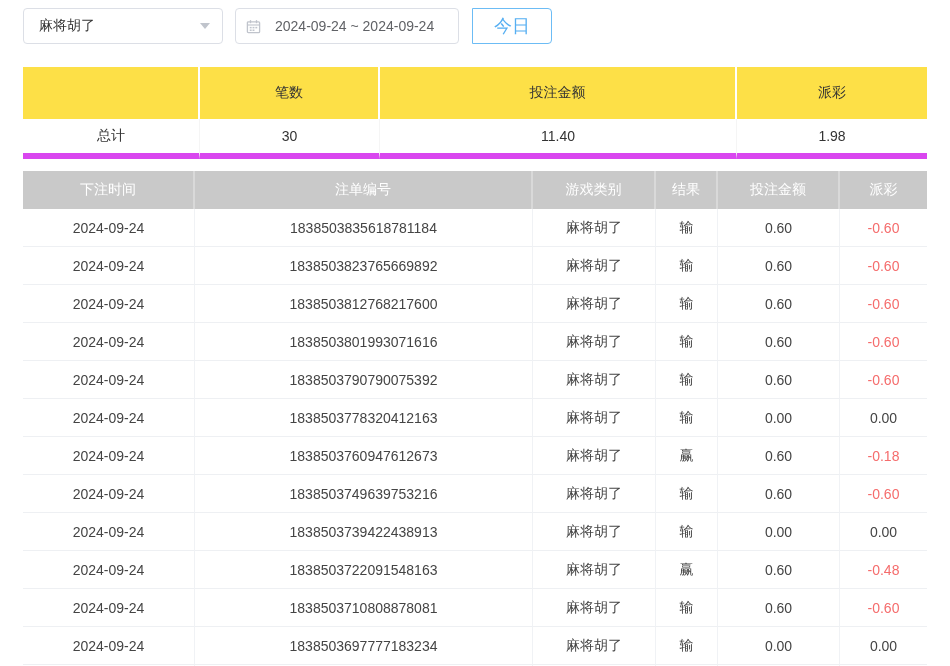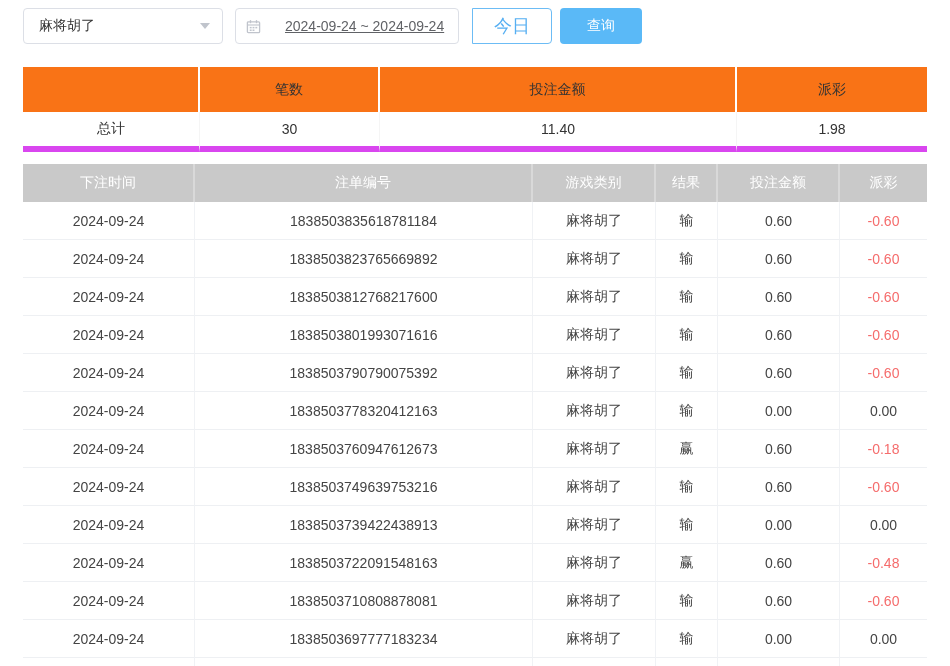--- a/index.html
+++ b/index.html
@@ -28,25 +28,24 @@
     width: 0; height: 0;
     border-left: 5px solid transparent;
     border-right: 5px solid transparent;
     border-top: 6px solid #c0c4cc;
   }
   .date-box {
     margin-left: 12px;
     width: 224px; height: 36px;
     border: 1px solid #dcdfe6; border-radius: 4px;
     display: flex; align-items: center;
-    padding: 0 10px; gap: 24px;
+    padding: 0 10px; gap: 14px;
     font-size: 14px; color: #606266;
     background: #fff; cursor: pointer;
     white-space: nowrap;
-    text-decoration: underline;
   }
   .btn-group { margin-left: 13px; display: flex; }
   .qbtn {
     height: 36px; padding: 0 21px;
     background: #fff;
     border: 1px solid #dcdfe6;
     color: #c0c4cc; font-size: 18px;
     display: flex; align-items: center;
     cursor: pointer; margin-left: -1px;
     font-family: inherit;
@@ -63,21 +62,21 @@
     font-family: inherit;
   }
 
   
   table { border-collapse: separate; border-spacing: 0; table-layout: fixed; }
   .summary-table {
     margin: 23px 0 0 23px;
     width: 904px; font-size: 14px;
   }
   .summary-table th {
-    background: #f97316; height: 45px;
+    background: #fde047; height: 52px;
     font-weight: normal; color: #333;
     text-align: center;
     border-right: 2px solid #fff;
   }
   .summary-table th:last-child { border-right: none; }
   .summary-table td {
     height: 40px; text-align: center; color: #333;
     background: #fff;
     border-bottom: 6px solid #d946ef;
     border-right: 1px solid #f5f5f5;
@@ -127,21 +126,20 @@
       <rect x="4" y="11.2" width="2" height="1.6" fill="#c0c4cc"></rect>
       <rect x="7" y="11.2" width="2" height="1.6" fill="#c0c4cc"></rect>
     </svg>
     <span>2024-09-24 ~ 2024-09-24</span>
   </div>
 
   <div class="btn-group">
     <button class="qbtn active">今日</button>
   </div>
 
-  <button class="query-btn">查询</button>
 </div>
 
 <table class="summary-table">
   <colgroup>
       <col style="width:177px">
       <col style="width:180px">
       <col style="width:357px">
       <col style="width:190px">
     </colgroup>
   <thead>

